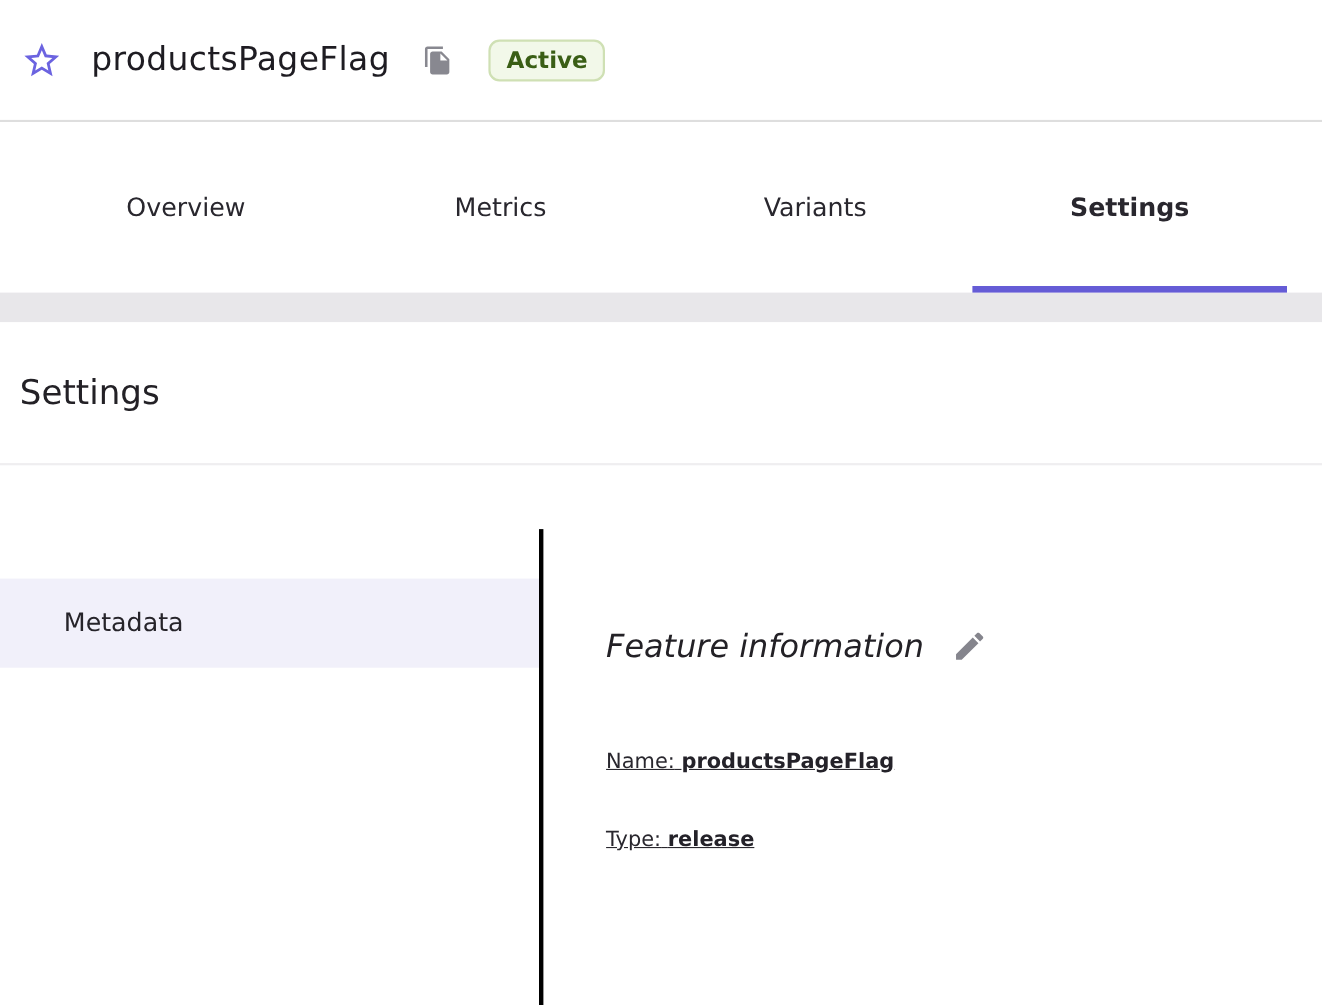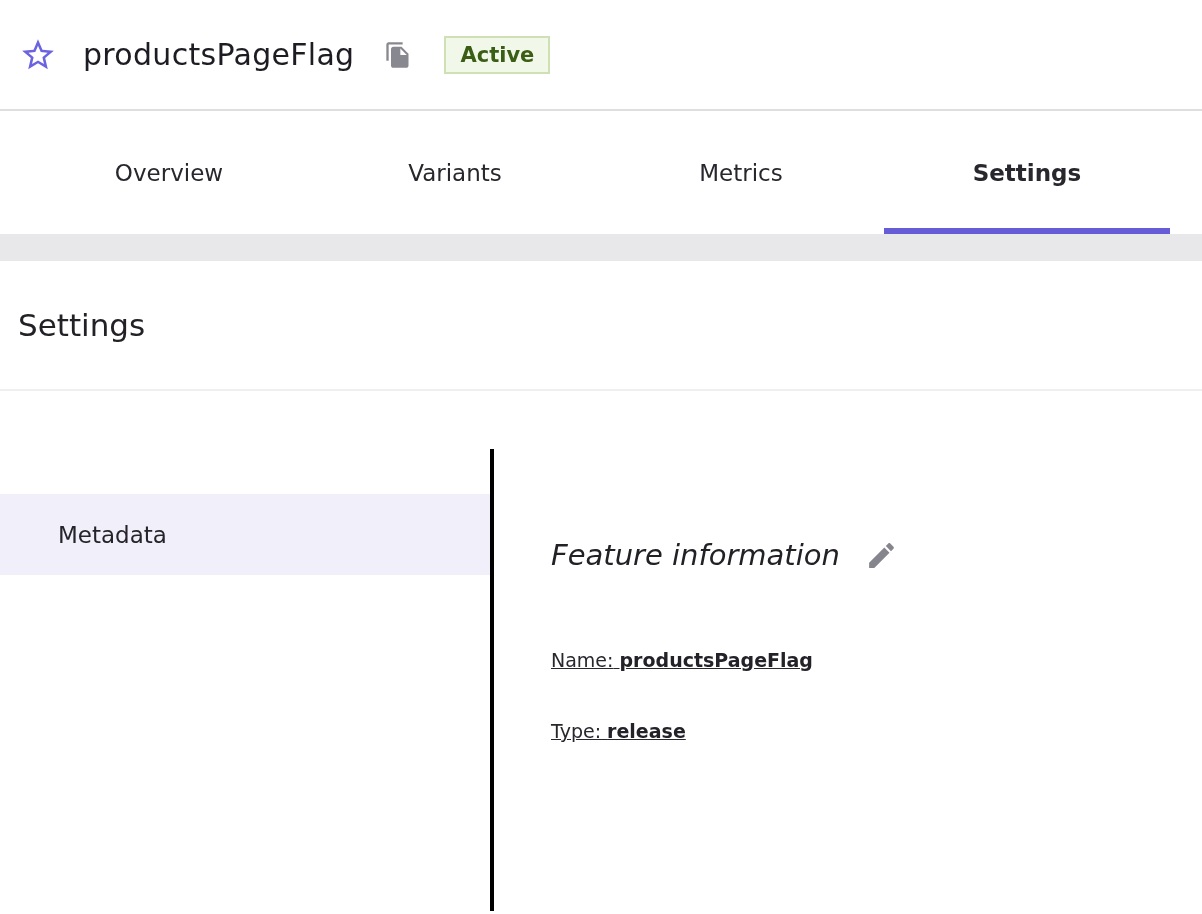--- a/index.html
+++ b/index.html
@@ -37,31 +37,31 @@
     margin-left: 28px;
     background: none; border: none; cursor: pointer;
     width: 32px; height: 32px;
     display: flex; align-items: center; justify-content: center;
   }
   .copy-btn svg { width: 28px; height: 28px; }
   .badge {
     margin-left: 30px;
     background: #f2f8e9;
     border: 2px solid #cfe0b4;
-    border-radius: 0;
+    border-radius: 10px;
     color: #3a5e15;
     font-weight: bold;
     font-size: 21px;
     line-height: 24px;
     padding: 5px 14px;
   }
 
   
   .tabbar {
-    height: 123px;
+    height: 155px;
     display: flex;
     padding: 0 32px 0 26px;
     background: #fff;
   }
   .tab {
     flex: 1;
     position: relative;
     display: flex; align-items: center; justify-content: center;
     font-size: 23px;
     font-family: inherit;
@@ -154,22 +154,22 @@
   <button class="copy-btn">
     <svg viewBox="0 0 24 24" fill="#888890">
       <path d="M16 1H4c-1.1 0-2 .9-2 2v14h2V3h12V1zm-1 4l6 6v10c0 1.1-.9 2-2 2H7.99C6.89 23 6 22.1 6 21l.01-14c0-1.1.89-2 1.99-2H15zm-1 7h5.5L14 6.5V12z"></path>
     </svg>
   </button>
   <span class="badge">Active</span>
 </div>
 
 <div class="tabbar">
   <button class="tab">Overview</button>
+  <button class="tab">Metrics</button>
   <button class="tab">Variants</button>
-  <button class="tab">Metrics</button>
   <button class="tab active">Settings</button>
 </div>
 
 <div class="band"></div>
 
 <div class="section-head">
   <span>Settings</span>
 </div>
 
 <div class="content">

